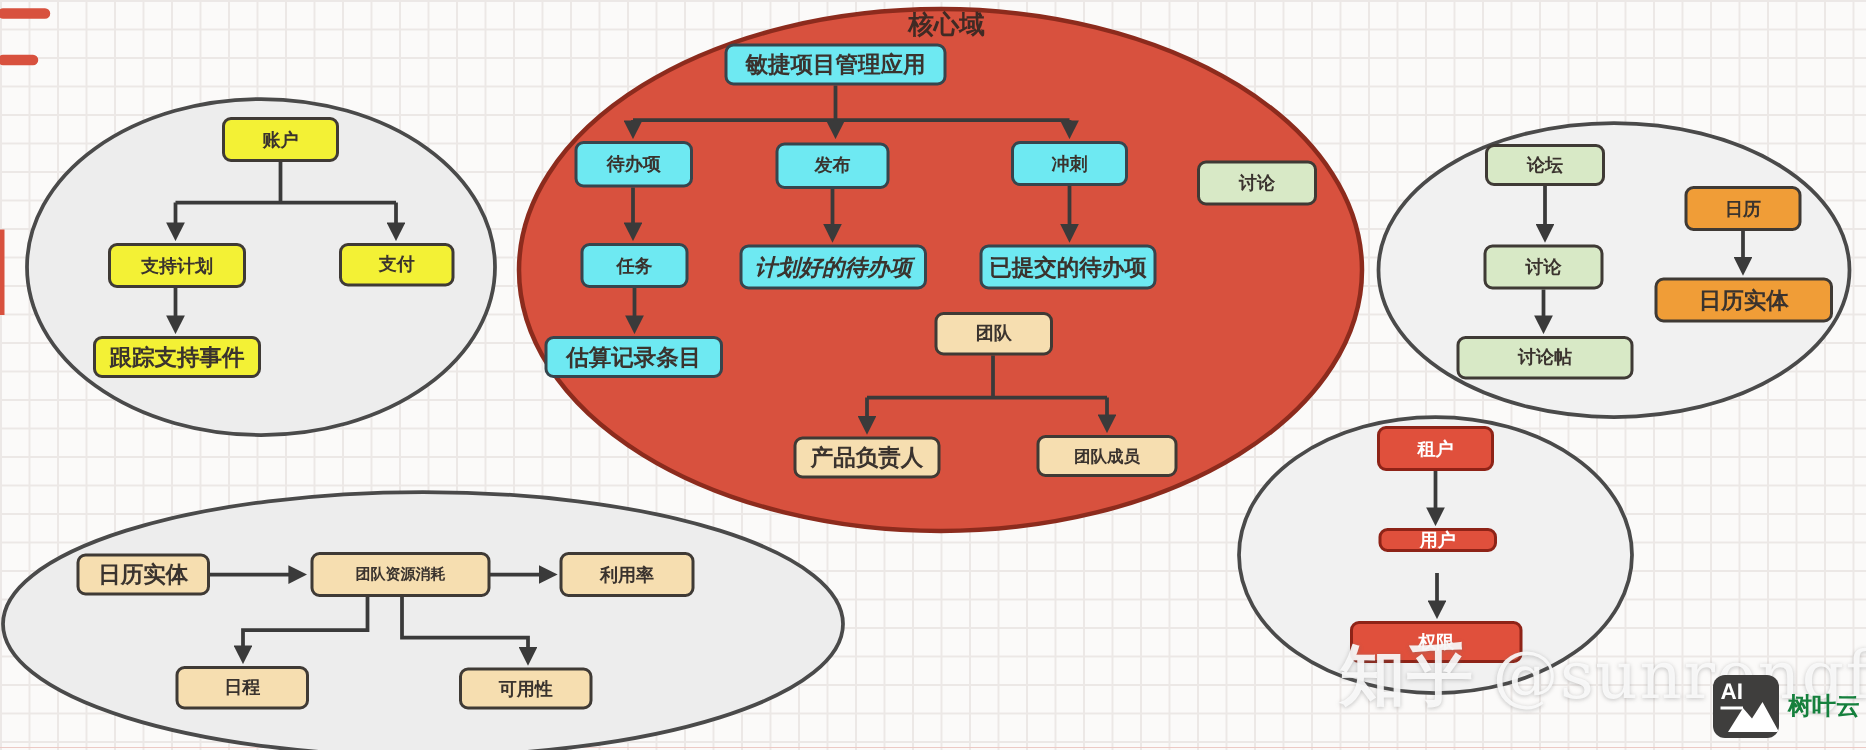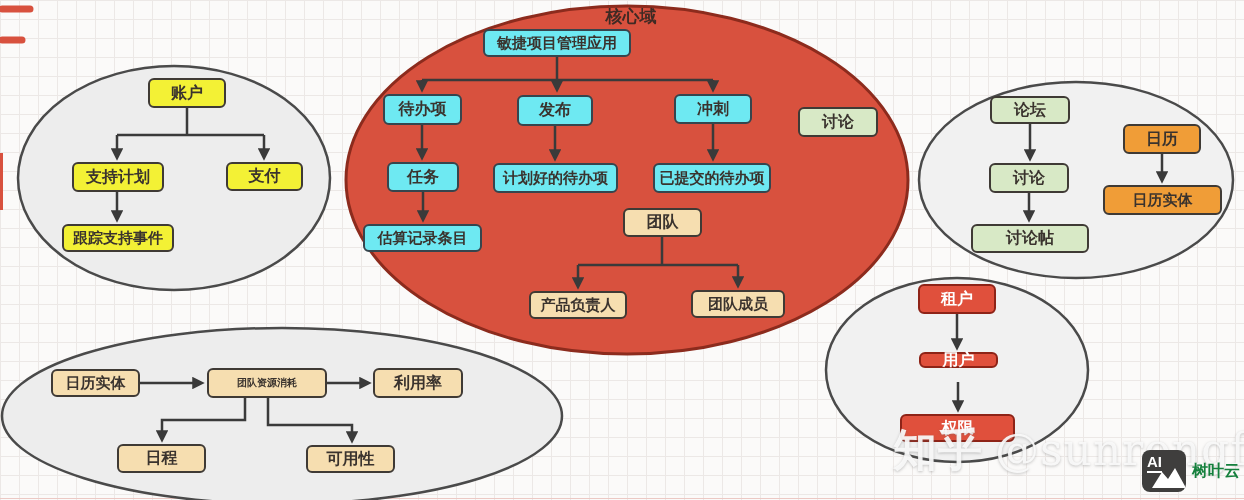--- a/index.html
+++ b/index.html
@@ -12,21 +12,21 @@
       linear-gradient(90deg, #ece8e6 1px, transparent 1px),
       linear-gradient(#ece8e6 1px, transparent 1px);
     background-size:1244px 500px,19px 19px,19px 19px;
     background-position:0 -2px,0 0,0 0;
   }
   svg.layer{position:absolute;left:0;top:0;z-index:1;}
   .node{
     position:absolute;box-sizing:border-box;z-index:3;
     border:2.5px solid #3f3a35;border-radius:6px;
     display:flex;align-items:center;justify-content:center;
-    font-size:16px;font-weight:bold;color:#3a332e;
+    font-size:12px;font-weight:bold;color:#3a332e;
     white-space:nowrap;
   }
   .c-yellow{background:#f3f135;}
   .c-cyan{background:#6ee9f2;border-color:#36454d;}
   .c-tan{background:#f6deb0;}
   .c-green{background:#d8e9c6;}
   .c-orange{background:#f09d37;}
   .c-red{background:#e0503c;border-color:#8e2317;color:#fff;}
 
   
@@ -36,26 +36,26 @@
   #n-track-support{left:62px;top:224px;width:112px;height:28px;font-size:15px;}
   
   #core-title{position:absolute;left:586px;top:5px;width:90px;z-index:3;text-align:center;
     font-size:17px;font-weight:bold;color:#402a24;}
   #n-app{left:483px;top:29px;width:148px;height:28px;font-size:15px;}
   #n-backlog{left:383px;top:94px;width:79px;height:31px;}
   #n-release{left:517px;top:95px;width:76px;height:31px;}
   #n-sprint{left:674px;top:94px;width:78px;height:30px;}
   #n-discussion-core{left:798px;top:107px;width:80px;height:30px;}
   #n-task{left:387px;top:162px;width:72px;height:30px;}
-  #n-planned{left:493px;top:163px;width:125px;height:30px;font-size:15px;}
+  #n-planned{left:493px;top:163px;width:125px;height:30px;font-size:15px;font-style:italic;}
   #n-committed{left:653px;top:163px;width:118px;height:30px;font-size:15px;}
   #n-estimation{left:363px;top:224px;width:119px;height:28px;font-size:15px;}
   #n-team{left:623px;top:208px;width:79px;height:29px;}
   #n-product-owner{left:529px;top:291px;width:98px;height:28px;font-size:15px;}
-  #n-team-member{left:691px;top:290px;width:94px;height:28px;font-size:15px;}
+  #n-team-member{left:691px;top:290px;width:94px;height:28px;font-size:11px;}
   
   #n-forum{left:990px;top:96px;width:80px;height:28px;}
   #n-calendar{left:1123px;top:124px;width:78px;height:30px;}
   #n-discussion{left:989px;top:163px;width:80px;height:30px;}
   #n-calendar-entry{left:1103px;top:185px;width:119px;height:30px;font-size:15px;}
   #n-discussion-post{left:971px;top:224px;width:118px;height:29px;}
   
   #n-tenant{left:918px;top:284px;width:78px;height:30px;}
   #n-user{left:919px;top:352px;width:79px;height:16px;}
   #n-permission{left:900px;top:414px;width:115px;height:28px;}

